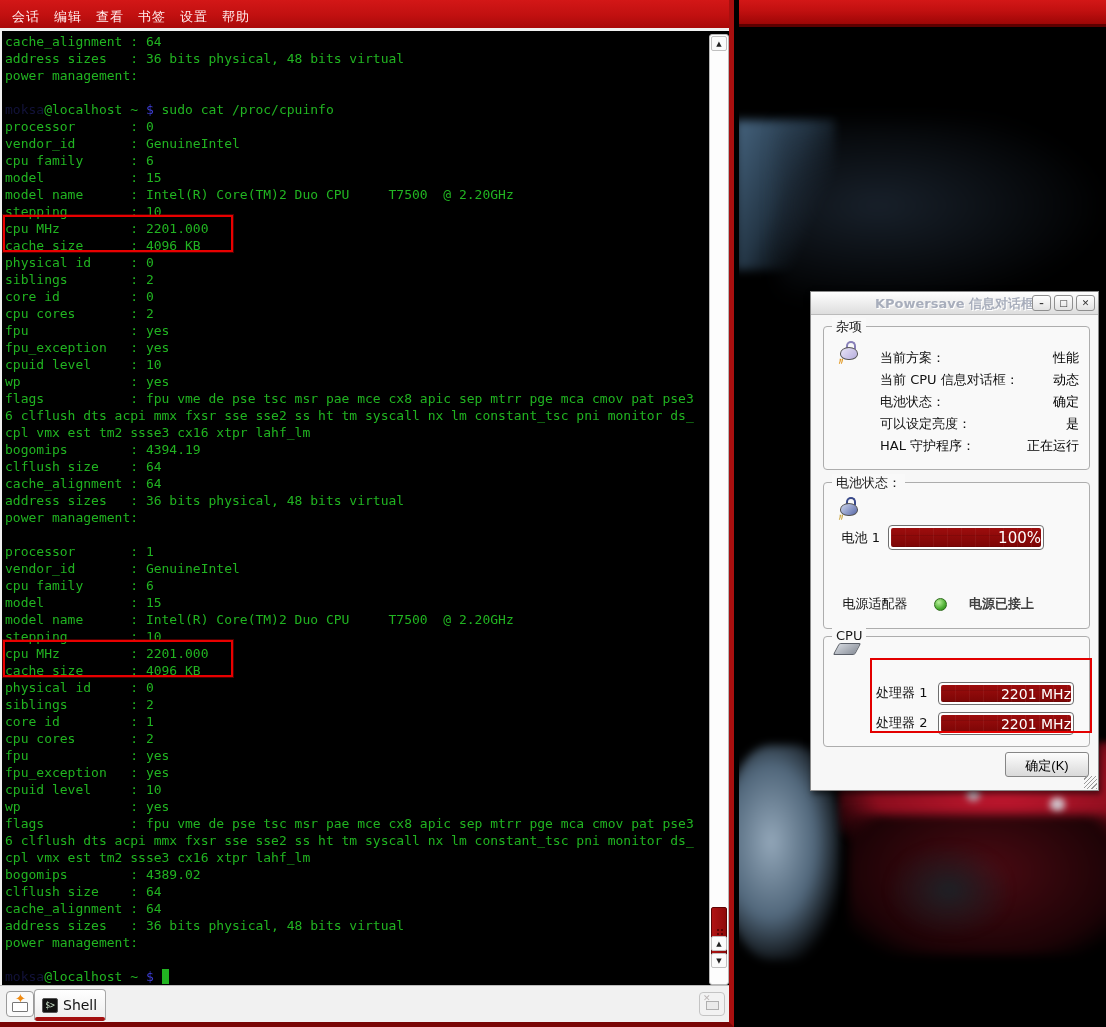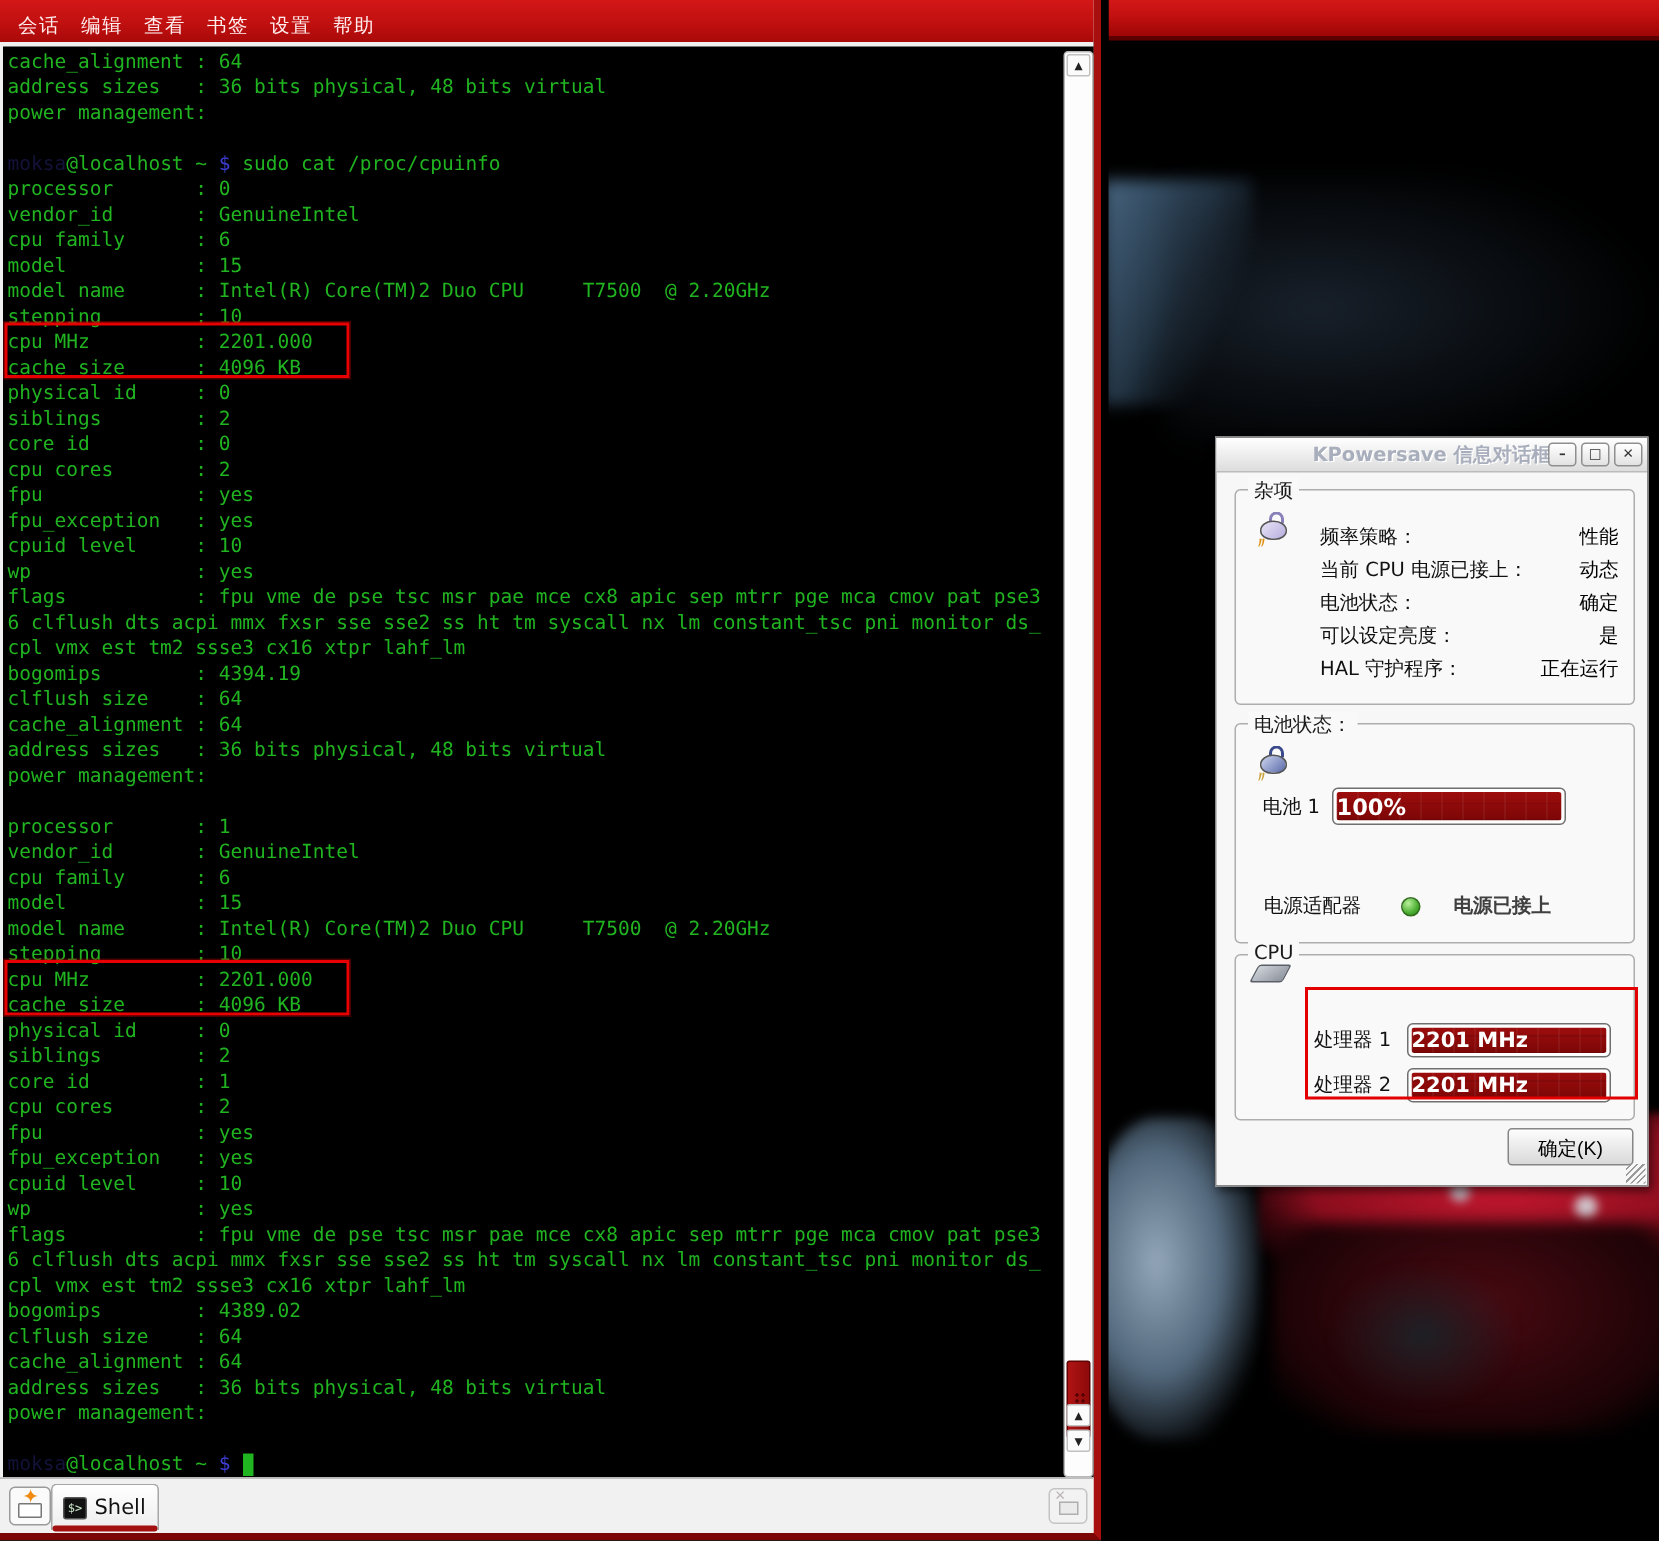--- a/index.html
+++ b/index.html
@@ -106,22 +106,22 @@
 
   .group-icon{position:absolute;left:10px;top:16px;}
 
   #misc-rows{position:absolute;left:56px;right:10px;top:20px;}
   .misc-row{display:flex;justify-content:space-between;height:22px;align-items:center;}
   .misc-label{font-size:13px;color:#111;}
   .misc-value{font-size:13px;color:#000;font-weight:normal;}
 
   
   .bar-frame{background:#fff;border:1px solid #6f6f6f;border-radius:4px;padding:2px;}
-  .bar-inner{position:relative;height:100%;width:100%;border-radius:2px;color:#fff;font-weight:bold;
-             text-align:left;background:
+  .bar-inner{position:relative;height:100%;width:100%;border-radius:2px;color:#fff;font-weight:normal;
+             text-align:right;background:
                repeating-linear-gradient(90deg,rgba(255,255,255,.05) 0 1px,transparent 1px 14px),
                repeating-linear-gradient(0deg,rgba(0,0,0,.10) 0 1px,transparent 1px 11px),
                linear-gradient(#9d0d0d,#7c0606);}
   #batt-row{position:absolute;left:10px;top:42px;display:flex;align-items:center;gap:8px;}
   #batt-label{font-size:13px;color:#111;width:46px;text-align:right;}
   #batt-bar{width:156px;height:25px;}
   #batt-bar .bar-inner{font-size:15px;line-height:20px;}
   #adapter-row{position:absolute;left:10px;top:112px;display:flex;align-items:center;}
   #adapter-label{font-size:13px;color:#111;width:82px;text-align:center;}
   #adapter-led{width:13px;height:13px;border-radius:50%;margin:0 22px 0 18px;
@@ -229,26 +229,26 @@
     <div class="groupbox" id="group-misc">
       <span class="group-title">杂项</span>
       <div class="group-icon plug-icon">
         <div class="plug-cord"></div>
         <div class="plug-body"></div>
         <div class="plug-prongs">〃</div>
       </div>
       <div id="misc-rows">
 
           <div class="misc-row">
-            <span class="misc-label">频率策略：</span>
+            <span class="misc-label">当前方案：</span>
             <span class="misc-value">性能</span>
           </div>
 
           <div class="misc-row">
-            <span class="misc-label">当前 CPU 电源已接上：</span>
+            <span class="misc-label">当前 CPU 信息对话框：</span>
             <span class="misc-value">动态</span>
           </div>
 
           <div class="misc-row">
             <span class="misc-label">电池状态：</span>
             <span class="misc-value">确定</span>
           </div>
 
           <div class="misc-row">
             <span class="misc-label">可以设定亮度：</span>

